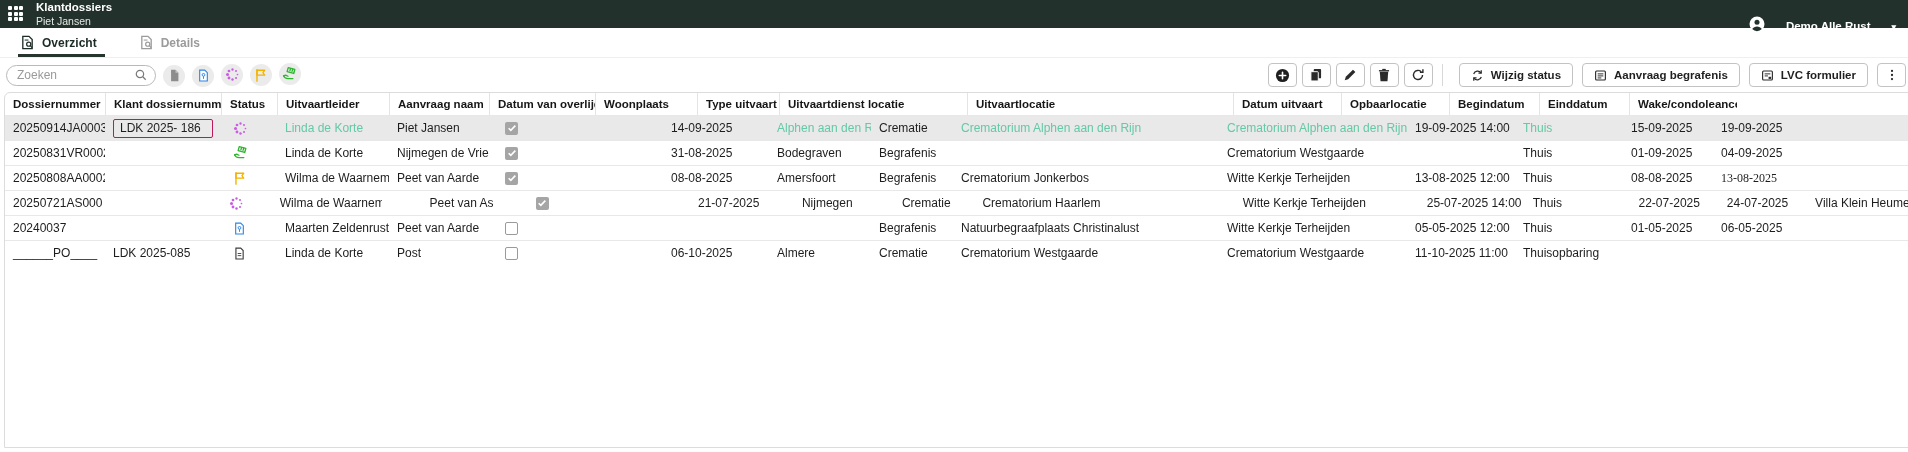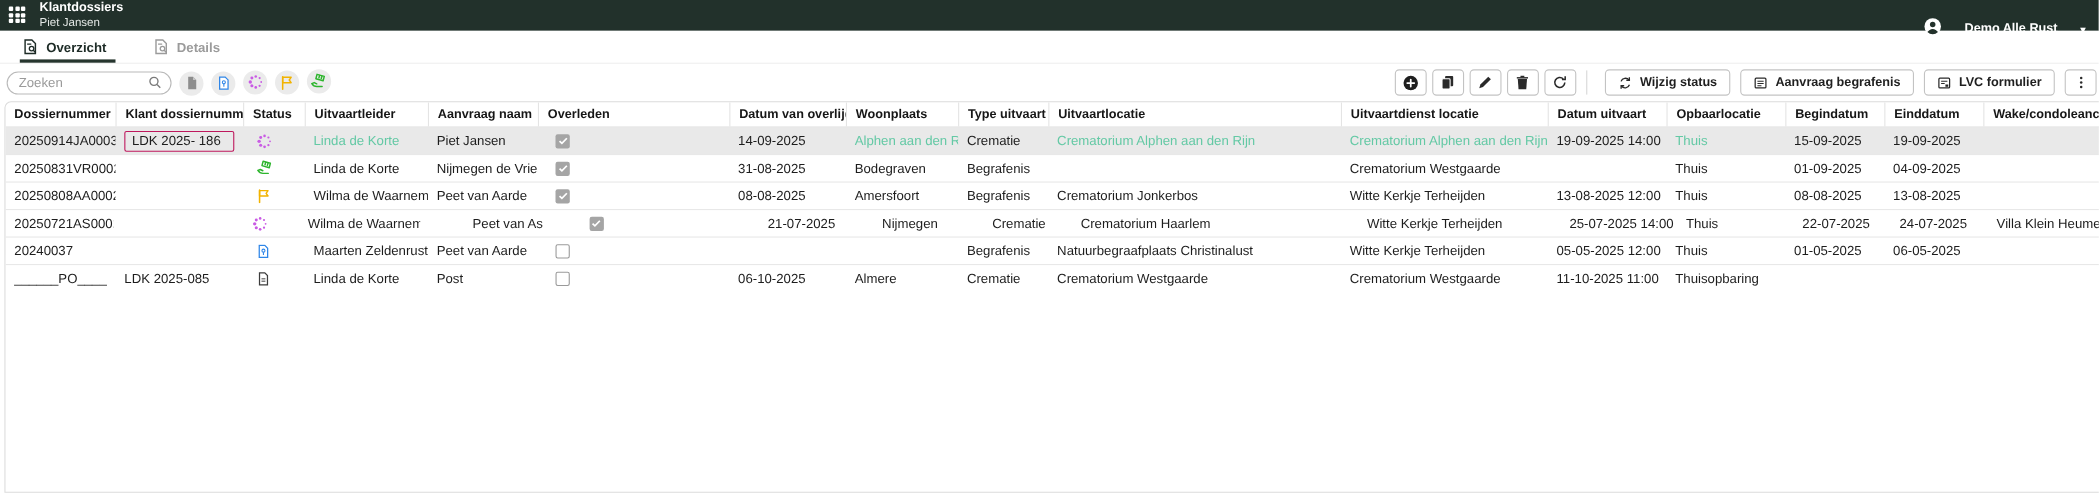--- a/index.html
+++ b/index.html
@@ -251,26 +251,25 @@
     </div>
 </div>
 
 <div class="gridwrap">
   <div class="thead" id="thead">
       <div class="th" style="width: 100px;"><span>Dossiernummer</span></div>
       <div class="th" style="width: 116px;"><span>Klant dossiernummer</span></div>
       <div class="th" style="width: 56px;"><span>Status</span></div>
       <div class="th" style="width: 112px;"><span>Uitvaartleider</span></div>
       <div class="th" style="width: 100px;"><span>Aanvraag naam</span></div>
-      <div class="th" style="width: 174px;"><span>Overleden</span></div>
       <div class="th" style="width: 106px;"><span>Datum van overlijden</span></div>
       <div class="th" style="width: 102px;"><span>Woonplaats</span></div>
       <div class="th" style="width: 82px;"><span>Type uitvaart</span></div>
+      <div class="th" style="width: 188px;"><span>Uitvaartdienst locatie</span></div>
       <div class="th" style="width: 266px;"><span>Uitvaartlocatie</span></div>
-      <div class="th" style="width: 188px;"><span>Uitvaartdienst locatie</span></div>
       <div class="th" style="width: 108px;"><span>Datum uitvaart</span></div>
       <div class="th" style="width: 108px;"><span>Opbaarlocatie</span></div>
       <div class="th" style="width: 90px;"><span>Begindatum</span></div>
       <div class="th" style="width: 90px;"><span>Einddatum</span></div>
       <div class="th" style="width: 108px;"><span>Wake/condoleance locatie</span></div>
     </div>
   <div id="tbody">
       <div class="row selected">
         <div class="td" style="width: 100px;">20250914JA00030</div>
         <div class="td" style="width: 116px;"><span class="editbox">LDK 2025- 186</span></div>
@@ -364,21 +363,21 @@
           </div>
         </div>
         <div class="td" style="width: 106px;">08-08-2025</div>
         <div class="td" style="width: 102px;">Amersfoort</div>
         <div class="td" style="width: 82px;">Begrafenis</div>
         <div class="td" style="width: 266px;">Crematorium Jonkerbos</div>
         <div class="td" style="width: 188px;">Witte Kerkje Terheijden</div>
         <div class="td" style="width: 108px;">13-08-2025 12:00</div>
         <div class="td" style="width: 108px;">Thuis</div>
         <div class="td" style="width: 90px;">08-08-2025</div>
-        <div class="td" style="width: 90px;">13-08-2025</div>
+        <div class="td" style="width: 90px; font-family: Liberation Serif, serif;">13-08-2025</div>
         <div class="td" style="width: 108px;"></div>
       </div>
       <div class="row">
         <div class="td" style="width: 100px;">20250721AS00027</div>
         <div class="td" style="width: 116px;"></div>
         <div class="stwrap" style="width: 56px;">
           <span class="ic">
             <svg viewBox="0 0 16 16" width="15" height="15" fill="#c95be4">
               <circle cx="13.3" cy="8" r=".9"></circle>
               <circle cx="11.75" cy="11.75" r="1.1"></circle>

